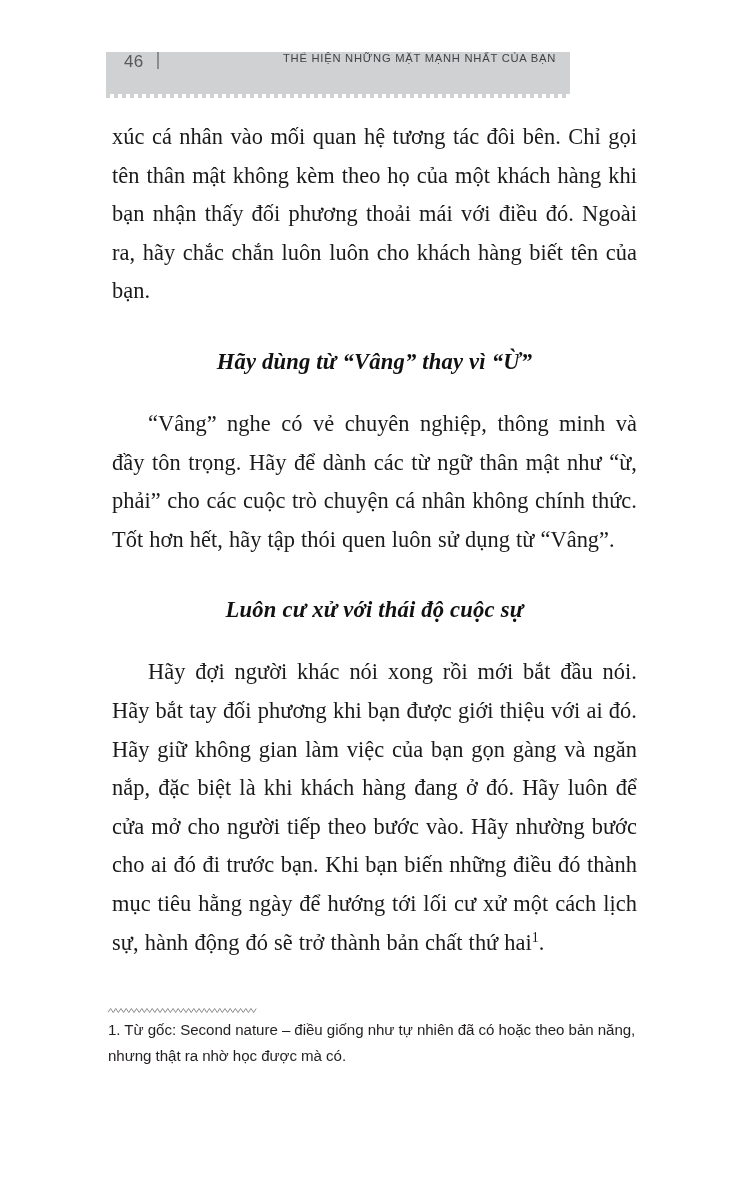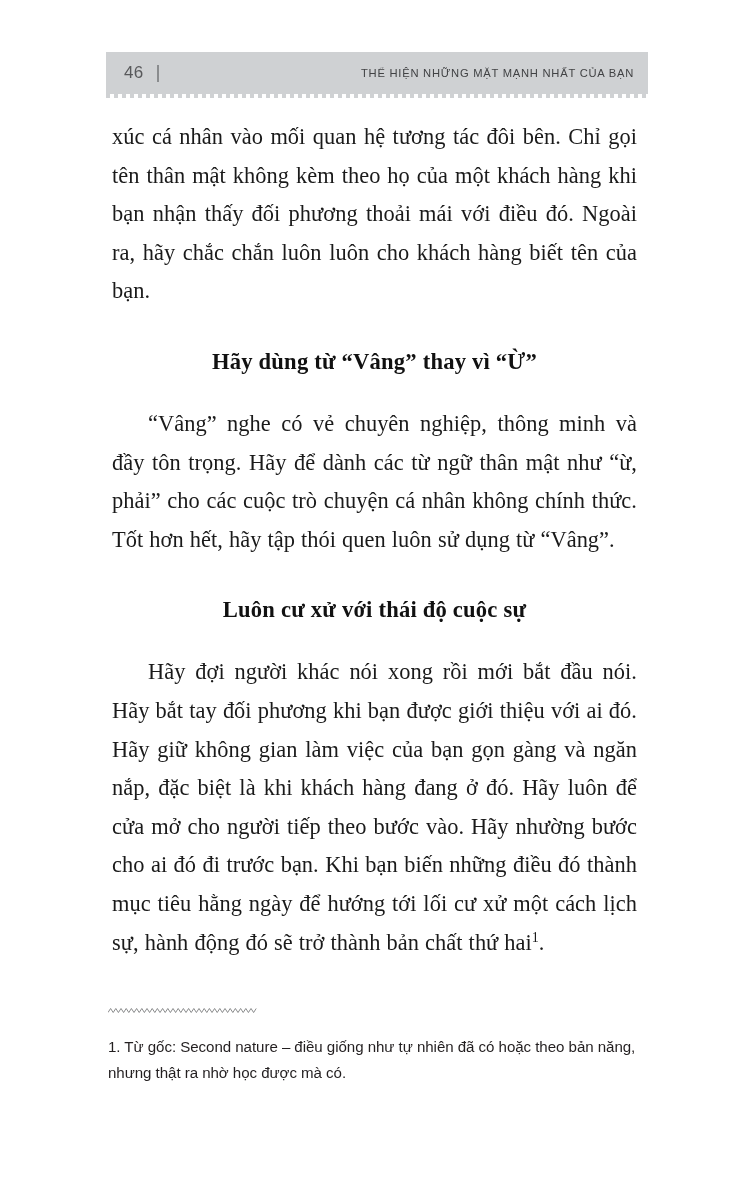--- a/index.html
+++ b/index.html
@@ -19,25 +19,25 @@
   .page {
     position: absolute;
     inset: 0;
   }
 
   
   .header-bar {
     position: absolute;
     left: 106px;
     top: 52px;
-    width: 542px;
+    width: 464px;
     height: 42px;
     background: #cfd1d3;
     display: flex;
-    align-items: center;
+    align-items: flex-start;
     box-sizing: border-box;
     padding: 0 14px 0 18px;
   }
   .header-bar::after {
     content: "";
     position: absolute;
     left: 0;
     right: 0;
     bottom: -4px;
     height: 4px;
@@ -84,20 +84,21 @@
     letter-spacing: 0.05px;
     word-spacing: 0.4px;
   }
   p.body-para.indent {
     text-indent: 36px;
   }
 
   h2.section-heading {
     margin: 0;
     text-align: center;
+    font-style: italic;
     font-weight: bold;
     font-size: 22.6px;
     line-height: 34px;
     letter-spacing: 0.2px;
     color: #111111;
   }
 
   .gap-before-heading { height: 30px; }
   .gap-after-heading  { height: 22px; }
   .gap-before-heading-2 { height: 30px; }
@@ -115,21 +116,21 @@
     left: 108px;
     top: 1006px;
     width: 540px;
   }
   .footnote-rule {
     width: 150px;
     height: 9px;
     display: block;
   }
   .footnote-text {
-    margin: 19px 0 0 0;
+    margin: 2px 0 0 0;
     font-family: "Liberation Sans", "DejaVu Sans", sans-serif;
     font-size: 15.1px;
     line-height: 26px;
     color: #231f20;
     letter-spacing: -0.05px;
     width: 533px;
   }
 </style>
 </head>
 <body>

